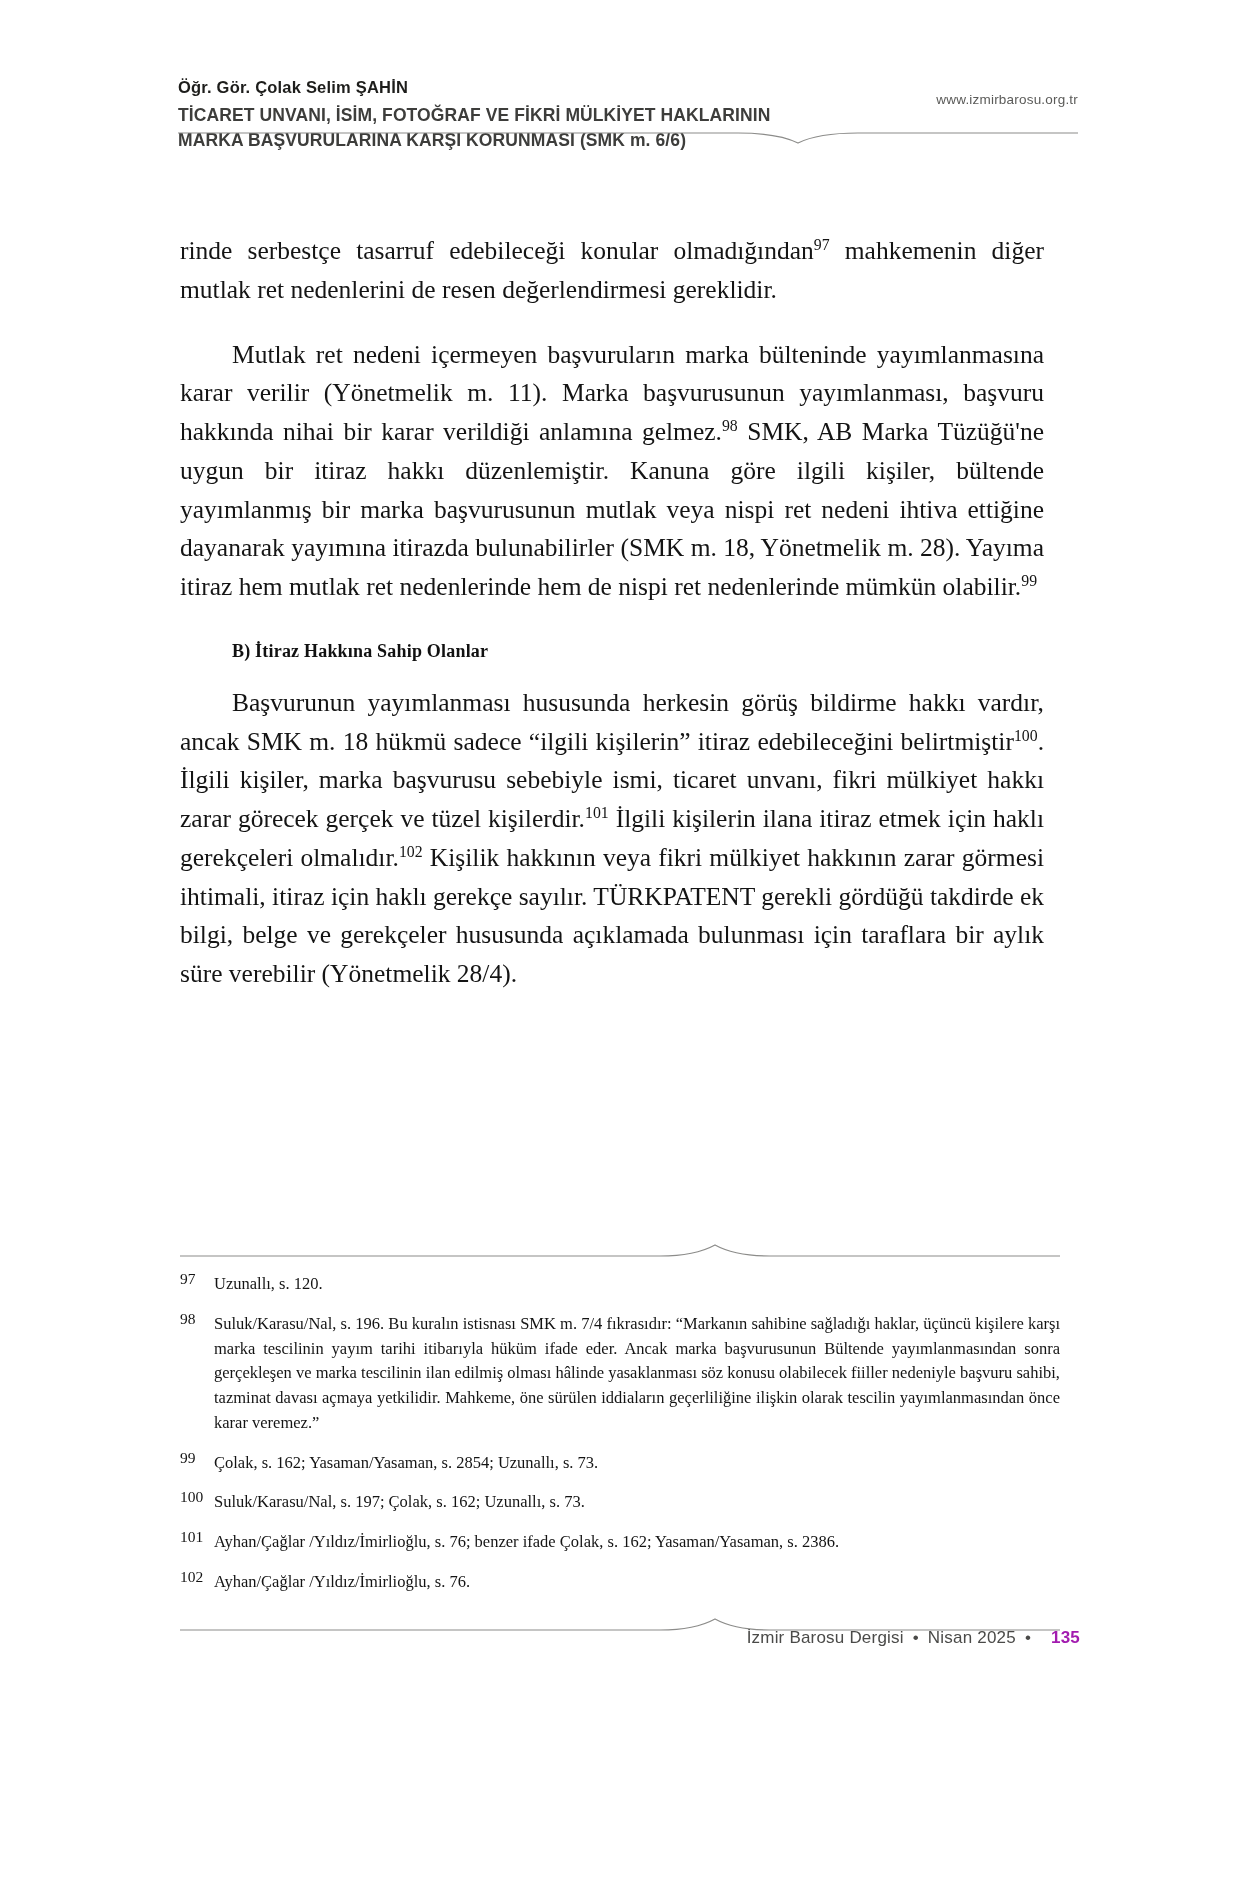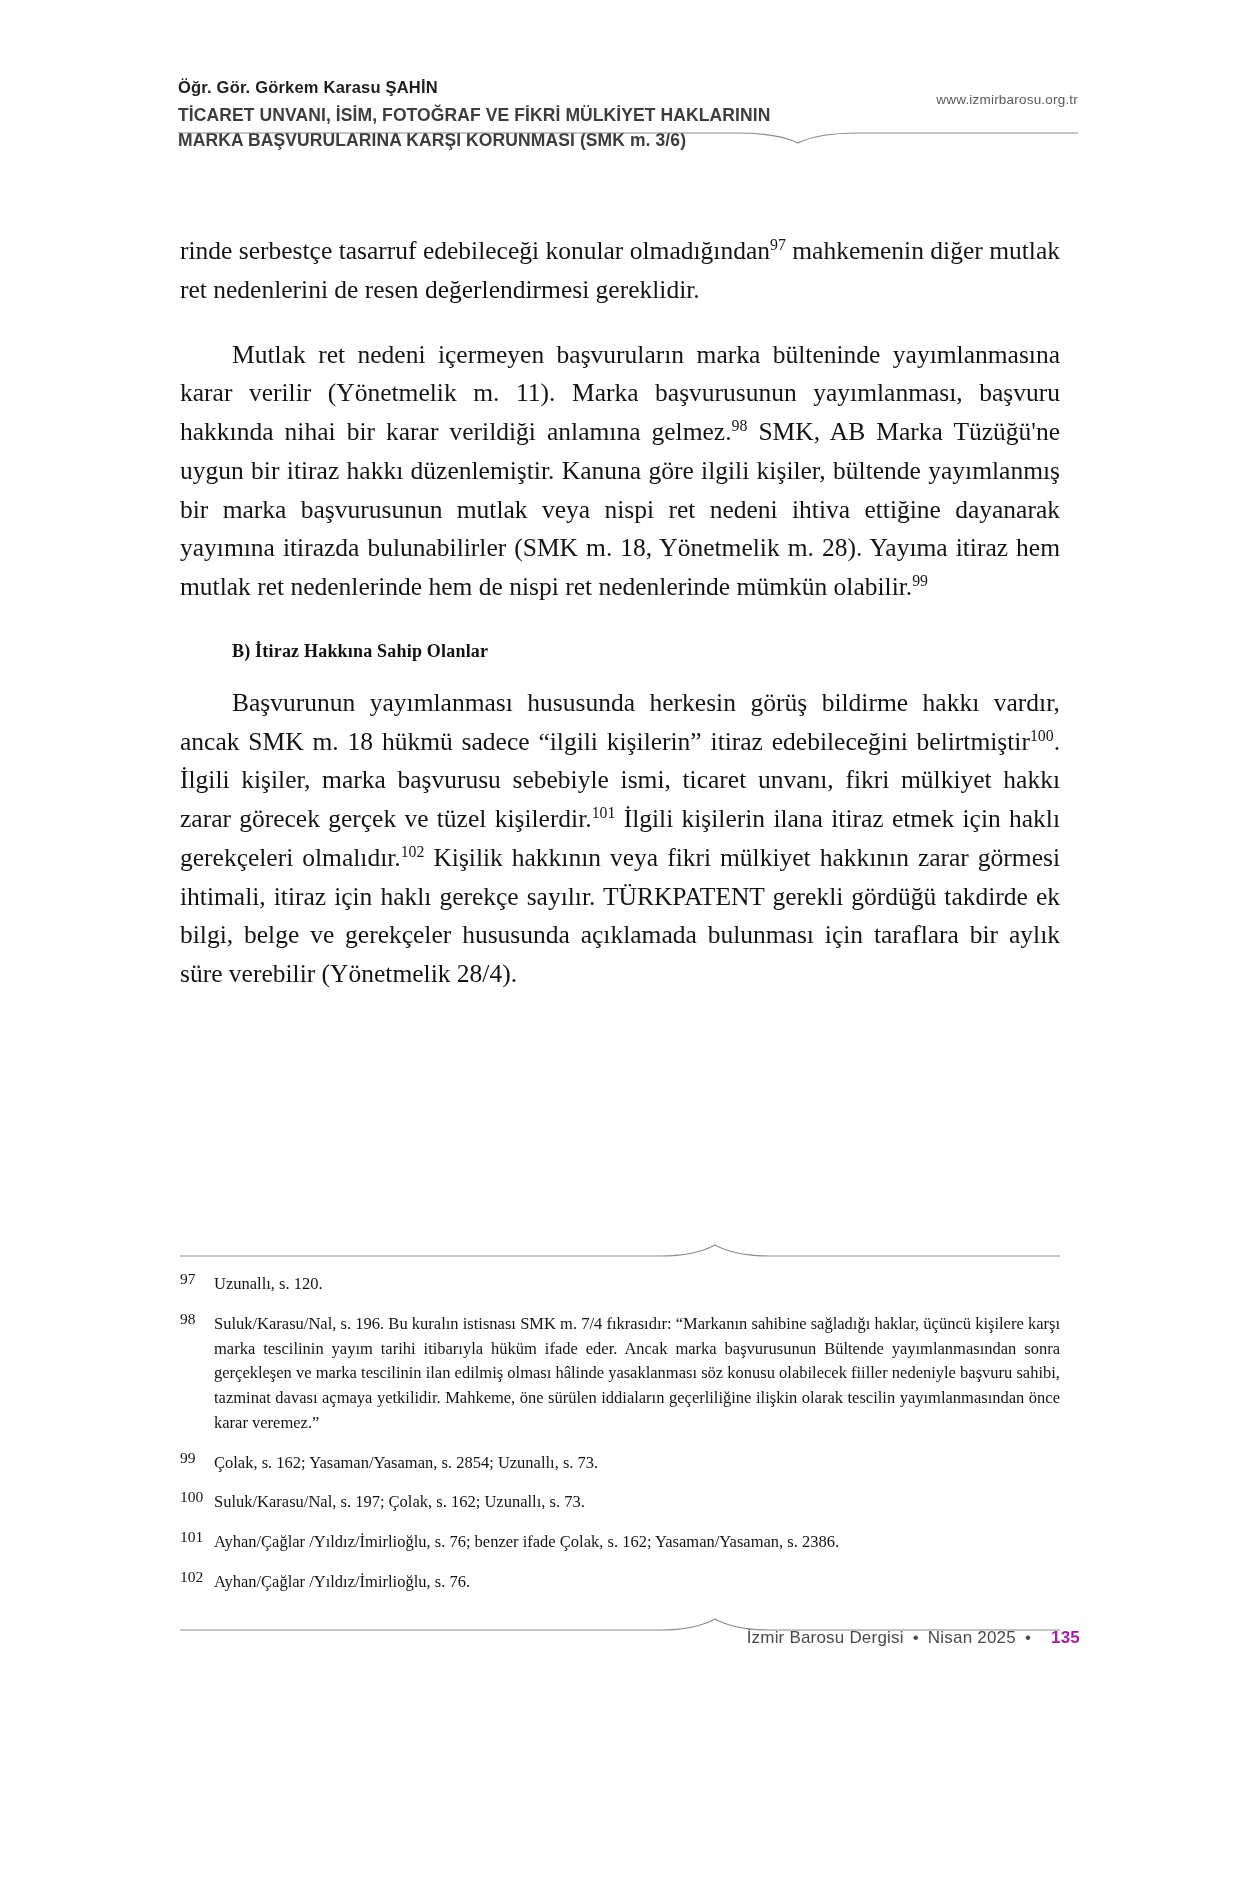--- a/index.html
+++ b/index.html
@@ -64,21 +64,21 @@
   }
 
   
   .content {
     position: absolute;
     left: 180px;
     top: 232px;
     width: 880px;
   }
   .content p {
-    margin: 0 0 0 0;
+    margin: 0 16px 0 0;
     font-size: 25.5px;
     line-height: 1.52;
     text-align: justify;
     text-justify: inter-word;
     color: #141414;
     font-family: "Liberation Serif", serif;
   }
   .p-indent {
     text-indent: 52px;
   }
@@ -165,24 +165,24 @@
     font-weight: bold;
     margin-left: 11px;
   }
 </style>
 </head>
 <body>
 
 <div class="page">
 
   <div class="header">
-    <div class="header-author">Öğr. Gör. Görkem Karasu ŞAHİN</div>
+    <div class="header-author">Öğr. Gör. Çolak Selim ŞAHİN</div>
     <div class="header-title">
       <span>TİCARET UNVANI, İSİM, FOTOĞRAF VE FİKRİ MÜLKİYET HAKLARININ</span><br>
-      <span>MARKA BAŞVURULARINA KARŞI KORUNMASI (SMK m. 3/6)</span>
+      <span>MARKA BAŞVURULARINA KARŞI KORUNMASI (SMK m. 6/6)</span>
     </div>
     <div class="header-url">www.izmirbarosu.org.tr</div>
   </div>
 
   <svg class="header-rule" viewBox="0 0 900 14" preserveAspectRatio="none">
     <path d="M0 1 H560 Q600 1 620 11 Q640 1 680 1 H900" fill="none" stroke="#8c8c8a" stroke-width="1.2"></path>
   </svg>
 
   <div class="content">
 

